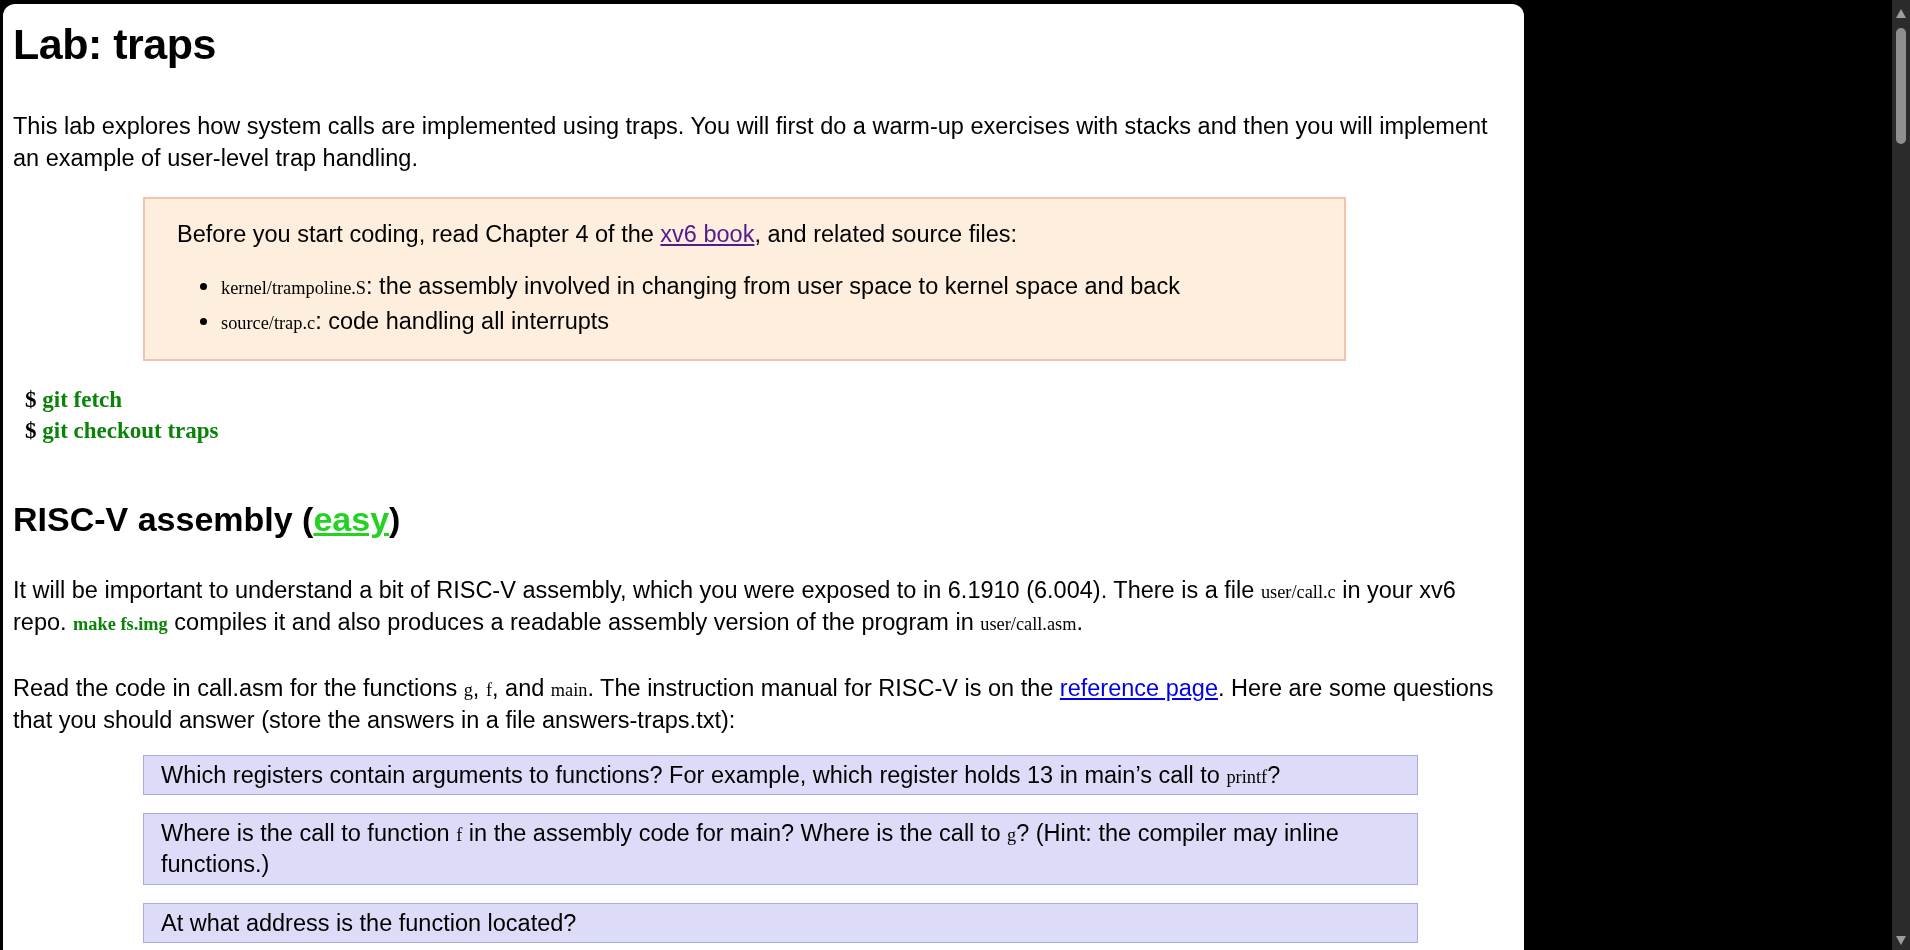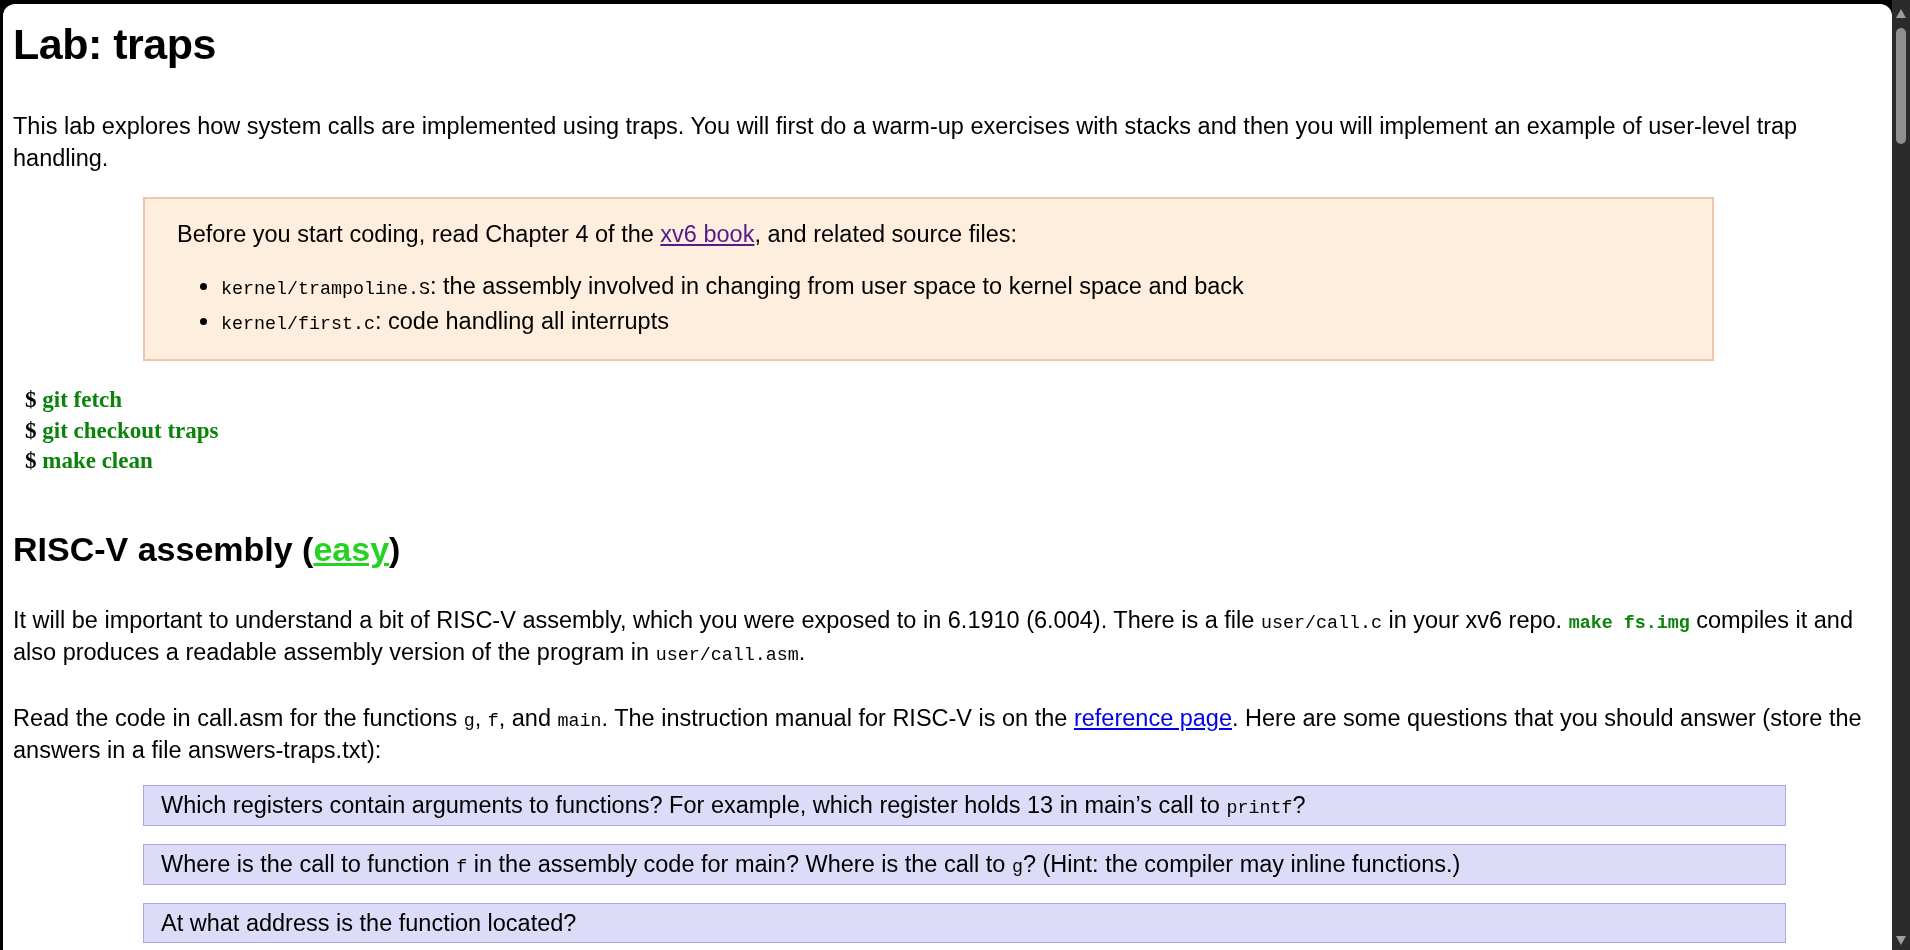--- a/index.html
+++ b/index.html
@@ -6,40 +6,40 @@
     --frame-bg:#000000; --page-bg:#ffffff; --text:#000000;
     --code-green:#0a830a; --link-visited:#551a8b; --link-blue:#0000ee;
     --link-easy:#24d224; --reading-bg:#fdeedd; --reading-border:#f2c4ae;
     --question-bg:#dcdcf8; --question-border:#a9a9e3;
     --sb-track:#2b2b2b; --sb-thumb:#8f8f8f; --sb-arrow:#9d9d9d;
   }
   *{box-sizing:border-box}
   html,body{margin:0;padding:0}
   body{width:1910px;height:950px;overflow:hidden;background:var(--frame-bg);
        font-family:"Liberation Sans",sans-serif;color:var(--text);position:relative}
-  .page{position:absolute;left:3px;top:4px;width:1889px;height:946px;background:var(--page-bg);
+  .page{position:absolute;left:3px;top:4px;width:1521px;height:946px;background:var(--page-bg);
         border-radius:12px 12px 0 0;padding:6px 12px 0 7px;overflow:hidden}
   h1{font-size:43px;font-weight:bold;margin:10px 0 0 3px;letter-spacing:-0.5px}
   .body-text{font-size:23.5px;line-height:1.36}
   .intro{margin:42px 3px 22px 3px}
   .reading-box{margin:22px 166px 24px 133px;background:var(--reading-bg);
                border:2px solid var(--reading-border);padding:20px 32px;
                font-size:23.5px;line-height:1.36}
   .reading-box .rb-lead{margin:0 0 18px 0}
   .reading-box ul{margin:0;padding-left:44px}
   .reading-box li{line-height:1.5;margin:0}
   .start-label{margin:28px 3px 30px 3px}
   .cmds{margin:4px 0 0 3px;padding-left:12px;font-family:Liberation Serif, serif;
         font-size:23px;font-weight:bold;line-height:1.32}
   .cmd-line .prompt{color:var(--text)}
   .cmd-line .cmd{color:var(--code-green)}
   h2{font-size:34px;font-weight:bold;margin:54px 0 36px 3px}
   .para{margin:0 3px;}
   .para.second{margin-top:34px}
-  code{font-family:Liberation Mono, monospace;font-size:0.78em}
+  code{font-family:Liberation Serif, serif;font-size:0.78em}
   code.green{color:var(--code-green);font-weight:bold}
   a{text-decoration:underline;cursor:pointer}
   a.visited{color:var(--link-visited)}
   a.blue{color:var(--link-blue)}
   a.easy{color:var(--link-easy)}
   .question{margin:18px 94px 18px 133px;background:var(--question-bg);
             border:1px solid var(--question-border);padding:4px 17px;
             font-size:23.5px;line-height:1.3}
   .scrollbar{position:absolute;right:0;top:0;width:18px;height:950px;background:var(--sb-track)}
   .sb-up{position:absolute;top:9px;left:4px;width:0;height:0;
@@ -57,29 +57,28 @@
 <div class="page">
 
   <h1>Lab: traps</h1>
 
   <p class="body-text intro">This lab explores how system calls are implemented using traps. You will first do a warm-up exercises with stacks and then you will implement an example of user-level trap handling.</p>
 
   <div class="reading-box">
     <p class="rb-lead"><span>Before you start coding, read Chapter 4 of the </span><a class="visited">xv6 book</a><span>, and related source files:</span></p>
     <ul>
       <li><code>kernel/trampoline.S</code><span>: the assembly involved in changing from user space to kernel space and back</span></li>
-      <li><code>kernel/first.c</code><span>: code handling all interrupts</span></li>
+      <li><code>source/trap.c</code><span>: code handling all interrupts</span></li>
     </ul>
   </div>
 
 
   <div class="cmds">
     <div class="cmd-line"><span class="prompt">$ </span><span class="cmd">git fetch</span></div>
     <div class="cmd-line"><span class="prompt">$ </span><span class="cmd">git checkout traps</span></div>
-    <div class="cmd-line"><span class="prompt">$ </span><span class="cmd">make clean</span></div>
   </div>
 
   <h2><span>RISC-V assembly (</span><a class="easy">easy</a><span>)</span></h2>
 
   <p class="body-text para"><span>It will be important to understand a bit of RISC-V assembly, which you were exposed to in 6.1910 (6.004). There is a file </span><code>user/call.c</code><span> in your xv6 repo. </span><code class="green">make fs.img</code><span> compiles it and also produces a readable assembly version of the program in </span><code>user/call.asm</code><span>.</span></p>
 
   <p class="body-text para second"><span>Read the code in call.asm for the functions </span><code>g</code><span>, </span><code>f</code><span>, and </span><code>main</code><span>. The instruction manual for RISC-V is on the </span><a class="blue">reference page</a><span>. Here are some questions that you should answer (store the answers in a file answers-traps.txt):</span></p>
 
   <div class="question"><span>Which registers contain arguments to functions? For example, which register holds 13 in main’s call to </span><code>printf</code><span>?</span></div>
 

